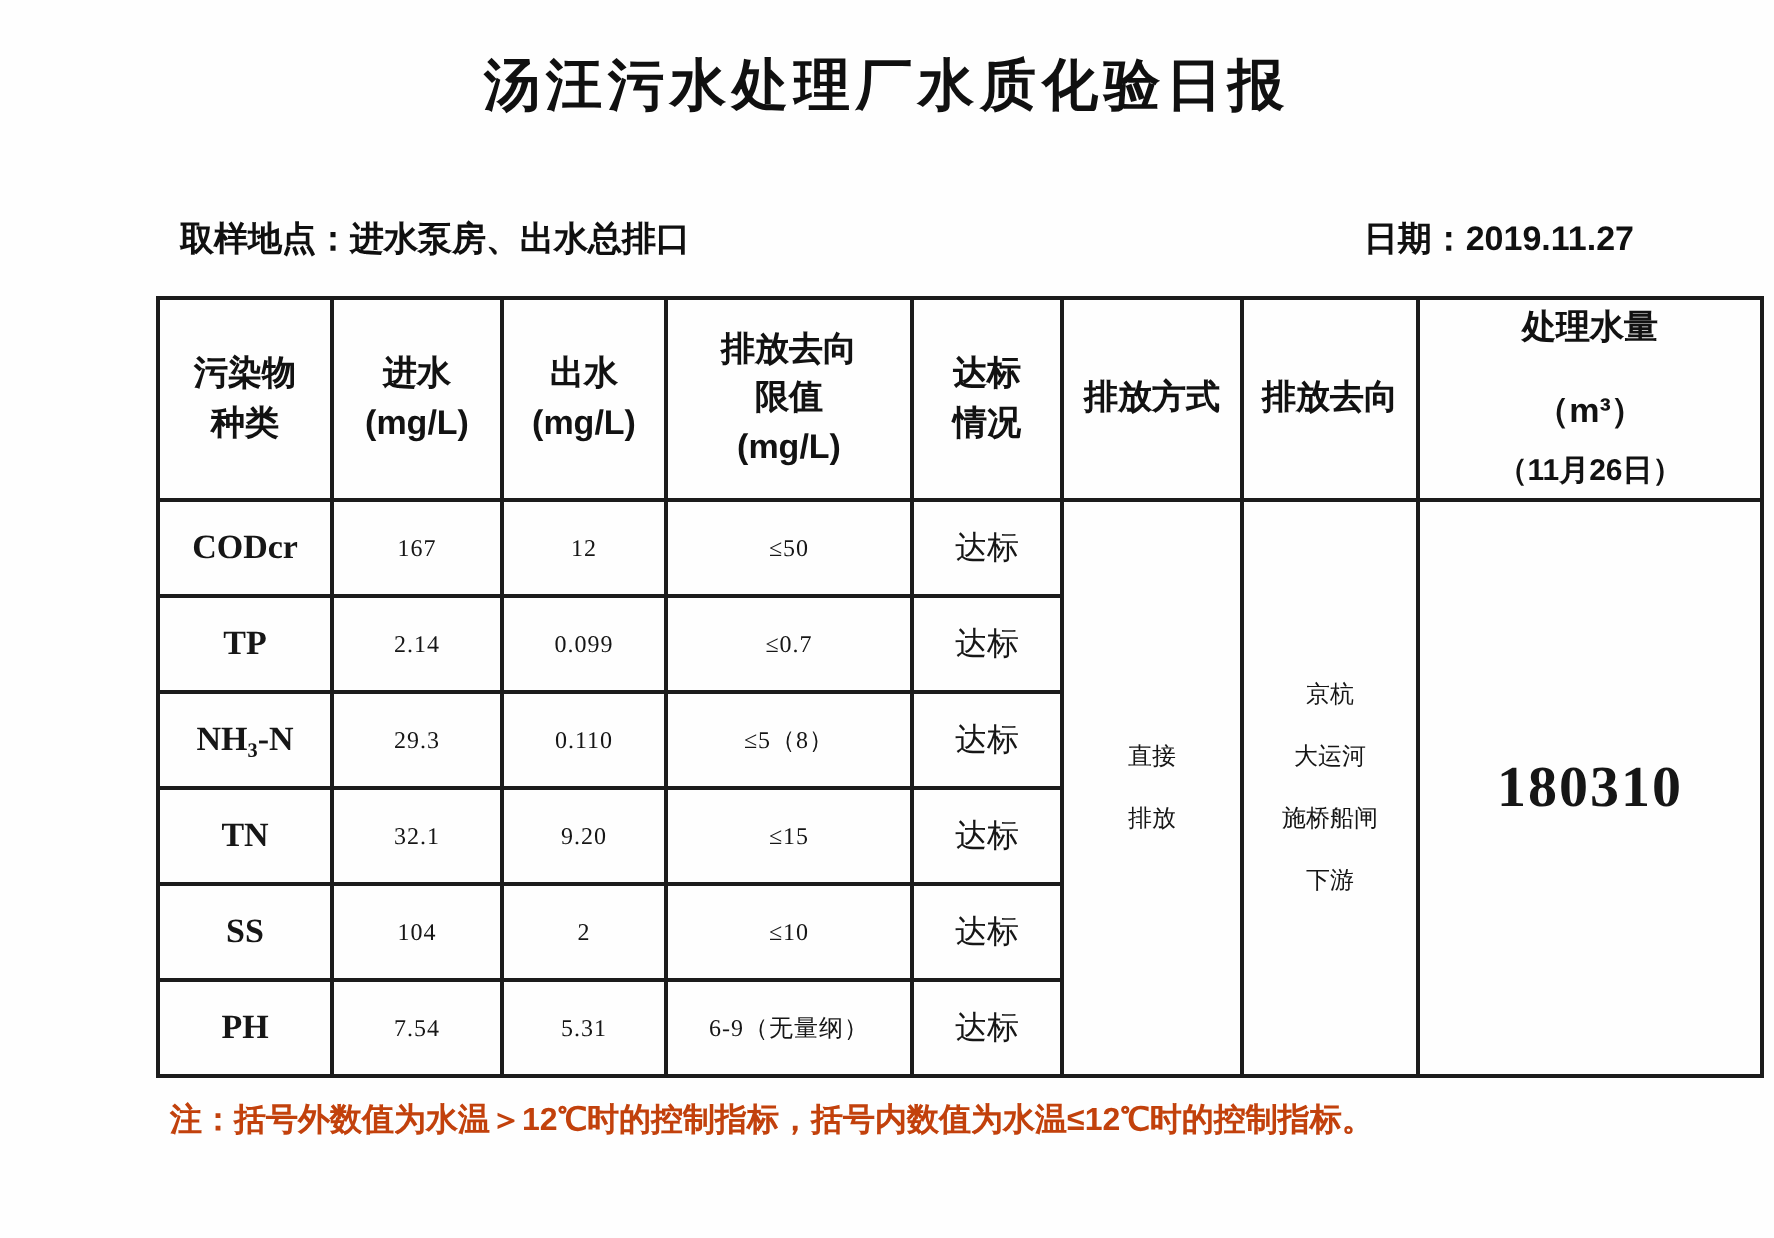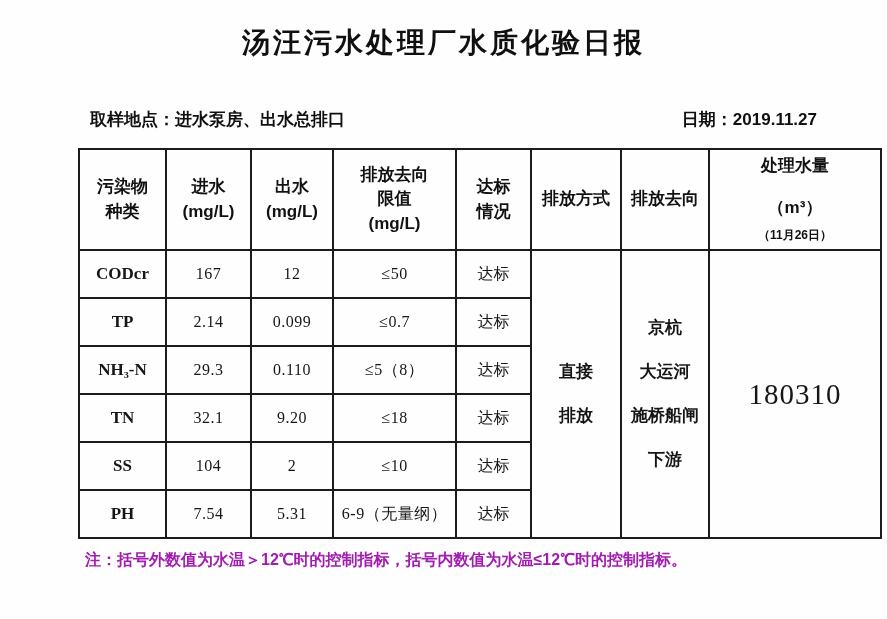--- a/index.html
+++ b/index.html
@@ -56,48 +56,48 @@
   }
   .pre { white-space: pre-line; }
 
   td.plabel {
     font-family: "Liberation Serif", serif;
     font-weight: bold;
     font-size: 17px;
   }
   td.num {
     font-family: "Liberation Serif", serif;
-    font-size: 16px;
+    font-size: 12px;
     letter-spacing: 0.5px;
   }
   td.cn {
     font-family: "Liberation Serif", serif;
     font-size: 16px;
   }
   td.merged {
     font-family: "Liberation Serif", serif;
-    font-weight: bold;
-    font-size: 17px;
+    font-weight: normal;
+    font-size: 12px;
     line-height: 2.6;
   }
   td.volume {
     font-family: "Liberation Serif", serif;
     font-size: 29px;
     letter-spacing: 1px;
-    font-weight: normal;
+    font-weight: bold;
   }
   .vol-title { display: block; }
   .vol-unit { display: block; margin-top: 17px; }
-  .vol-date { display: block; font-size: 12px; margin-top: 7px; letter-spacing: 0; }
+  .vol-date { display: block; font-size: 15px; margin-top: 7px; letter-spacing: 0; }
 
   .note {
     margin: 11px 0 0 85px;
     font-size: 16px;
     font-weight: bold;
-    color: #a21caf;
+    color: #c2410c;
   }
 </style>
 </head>
 <body>
 
 <div class="page">
 
   <h1 class="title">汤汪污水处理厂水质化验日报</h1>
 
   <div class="info-row">
@@ -164,21 +164,21 @@
         <td class="plabel">NH₃-N</td>
         <td class="num">29.3</td>
         <td class="num">0.110</td>
         <td class="num">≤5（8）</td>
         <td class="cn">达标</td>
       </tr>
       <tr class="data-row">
         <td class="plabel">TN</td>
         <td class="num">32.1</td>
         <td class="num">9.20</td>
-        <td class="num">≤18</td>
+        <td class="num">≤15</td>
         <td class="cn">达标</td>
       </tr>
       <tr class="data-row">
         <td class="plabel">SS</td>
         <td class="num">104</td>
         <td class="num">2</td>
         <td class="num">≤10</td>
         <td class="cn">达标</td>
       </tr>
       <tr class="data-row">

